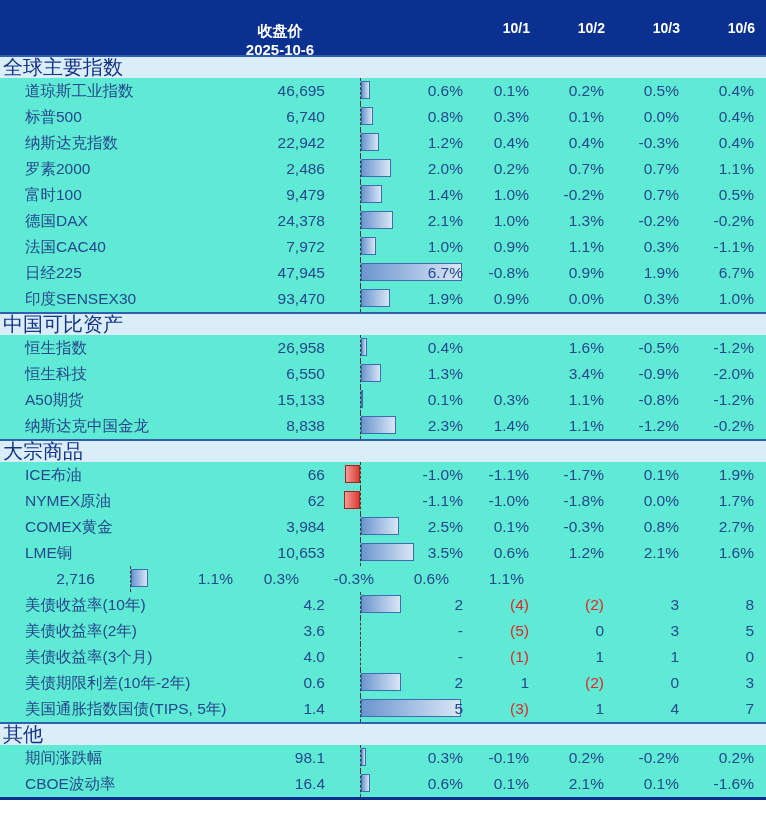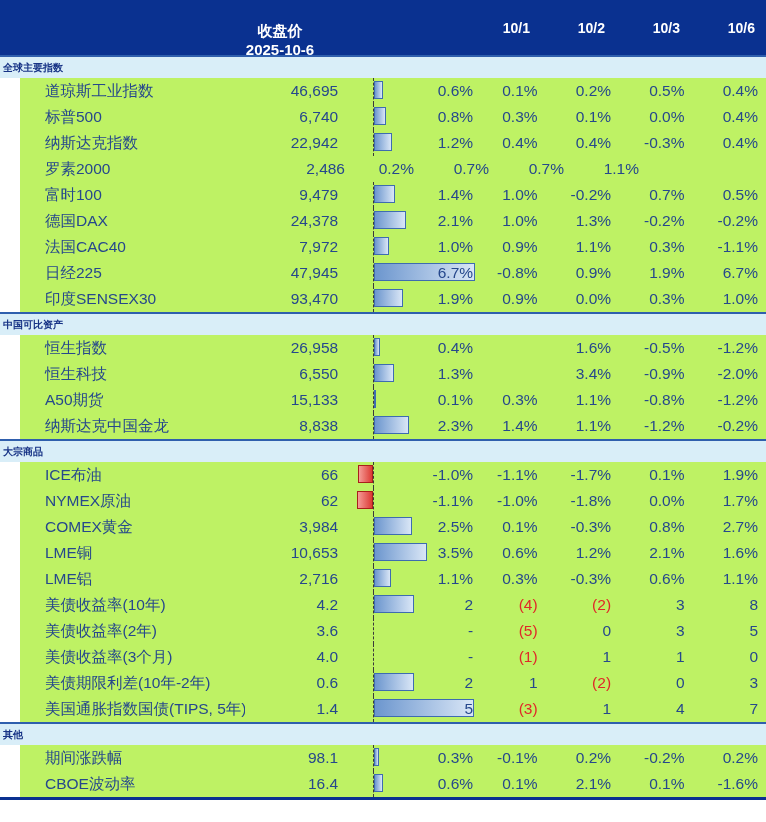--- a/index.html
+++ b/index.html
@@ -19,26 +19,26 @@
   .h-close{width:100px;text-align:center;font-size:15px;line-height:19px;margin-top:24px;}
   .h-chg{width:135px;text-align:center;font-size:15px;line-height:19px;}
   .h-date{width:75px;text-align:right;padding-right:7px;font-size:14px;box-sizing:border-box;}
   .h-date.first{width:72px;}
   
   .band{
     height:21px;background:#d9eef8;border-top:2px solid #2f5fad;
     display:flex;align-items:center;
   }
   .band-title{
-    color:#163285;font-weight:bold;font-size:10px;padding-left:3px;
+    color:#163285;font-weight:normal;font-size:20px;padding-left:3px;
   }
   
   .row{
     height:26px;display:flex;align-items:center;
-    font-size:15.5px;color:#26488c;background:#bef264;margin-left:20px;
+    font-size:15.5px;color:#26488c;background:#5eead4;
   }
   .c-label{width:230px;padding-left:25px;box-sizing:border-box;
     white-space:nowrap;overflow:hidden;}
   .c-close{width:100px;text-align:right;padding-right:5px;box-sizing:border-box;}
   .c-bar{width:135px;height:26px;position:relative;box-sizing:border-box;}
   .zero-line{
     position:absolute;left:30px;top:0;bottom:0;width:0;
     border-left:1px dashed #3a3a3a;
   }
   .dbar{position:absolute;top:3px;height:18px;box-sizing:border-box;}
@@ -117,20 +117,25 @@
           <span class="chg-label">1.2%</span>
         </div>
         <div class="c-d first">0.4%</div>
         <div class="c-d">0.4%</div>
         <div class="c-d">-0.3%</div>
         <div class="c-d">0.4%</div>
       </div>
       <div class="row">
         <div class="c-label">罗素2000</div>
         <div class="c-close">2,486</div>
+        <div class="c-bar">
+          <div class="zero-line"></div>
+          <div class="dbar pos" style="width: 30px; left: 31px;"></div>
+          <span class="chg-label">2.0%</span>
+        </div>
         <div class="c-d first">0.2%</div>
         <div class="c-d">0.7%</div>
         <div class="c-d">0.7%</div>
         <div class="c-d">1.1%</div>
       </div>
       <div class="row">
         <div class="c-label">富时100</div>
         <div class="c-close">9,479</div>
         <div class="c-bar">
           <div class="zero-line"></div>
@@ -298,21 +303,20 @@
           <div class="zero-line"></div>
           <div class="dbar pos" style="width: 52.5px; left: 31px;"></div>
           <span class="chg-label">3.5%</span>
         </div>
         <div class="c-d first">0.6%</div>
         <div class="c-d">1.2%</div>
         <div class="c-d">2.1%</div>
         <div class="c-d">1.6%</div>
       </div>
       <div class="row">
-        <div class="c-label">LME铝</div>
         <div class="c-close">2,716</div>
         <div class="c-bar">
           <div class="zero-line"></div>
           <div class="dbar pos" style="width: 16.5px; left: 31px;"></div>
           <span class="chg-label">1.1%</span>
         </div>
         <div class="c-d first">0.3%</div>
         <div class="c-d">-0.3%</div>
         <div class="c-d">0.6%</div>
         <div class="c-d">1.1%</div>

